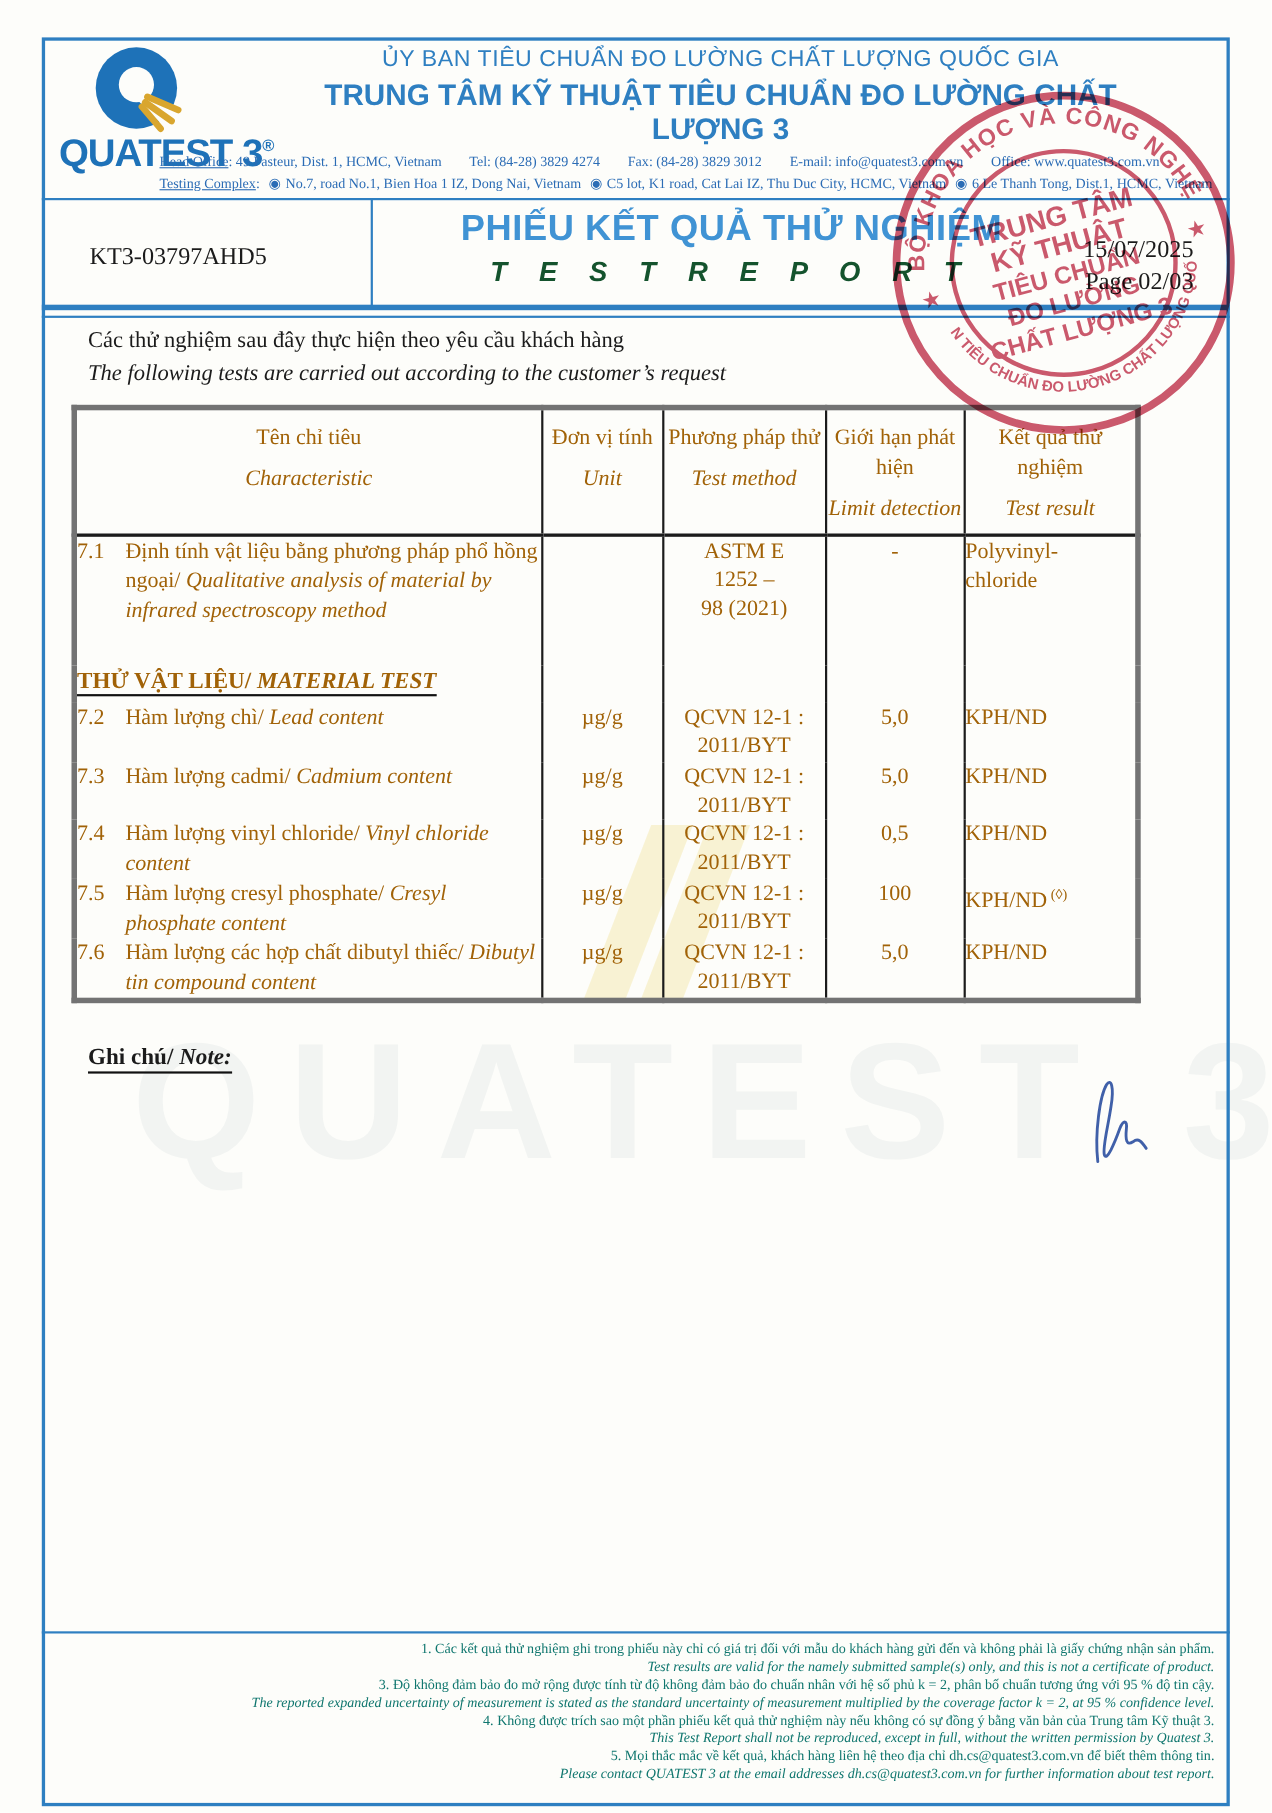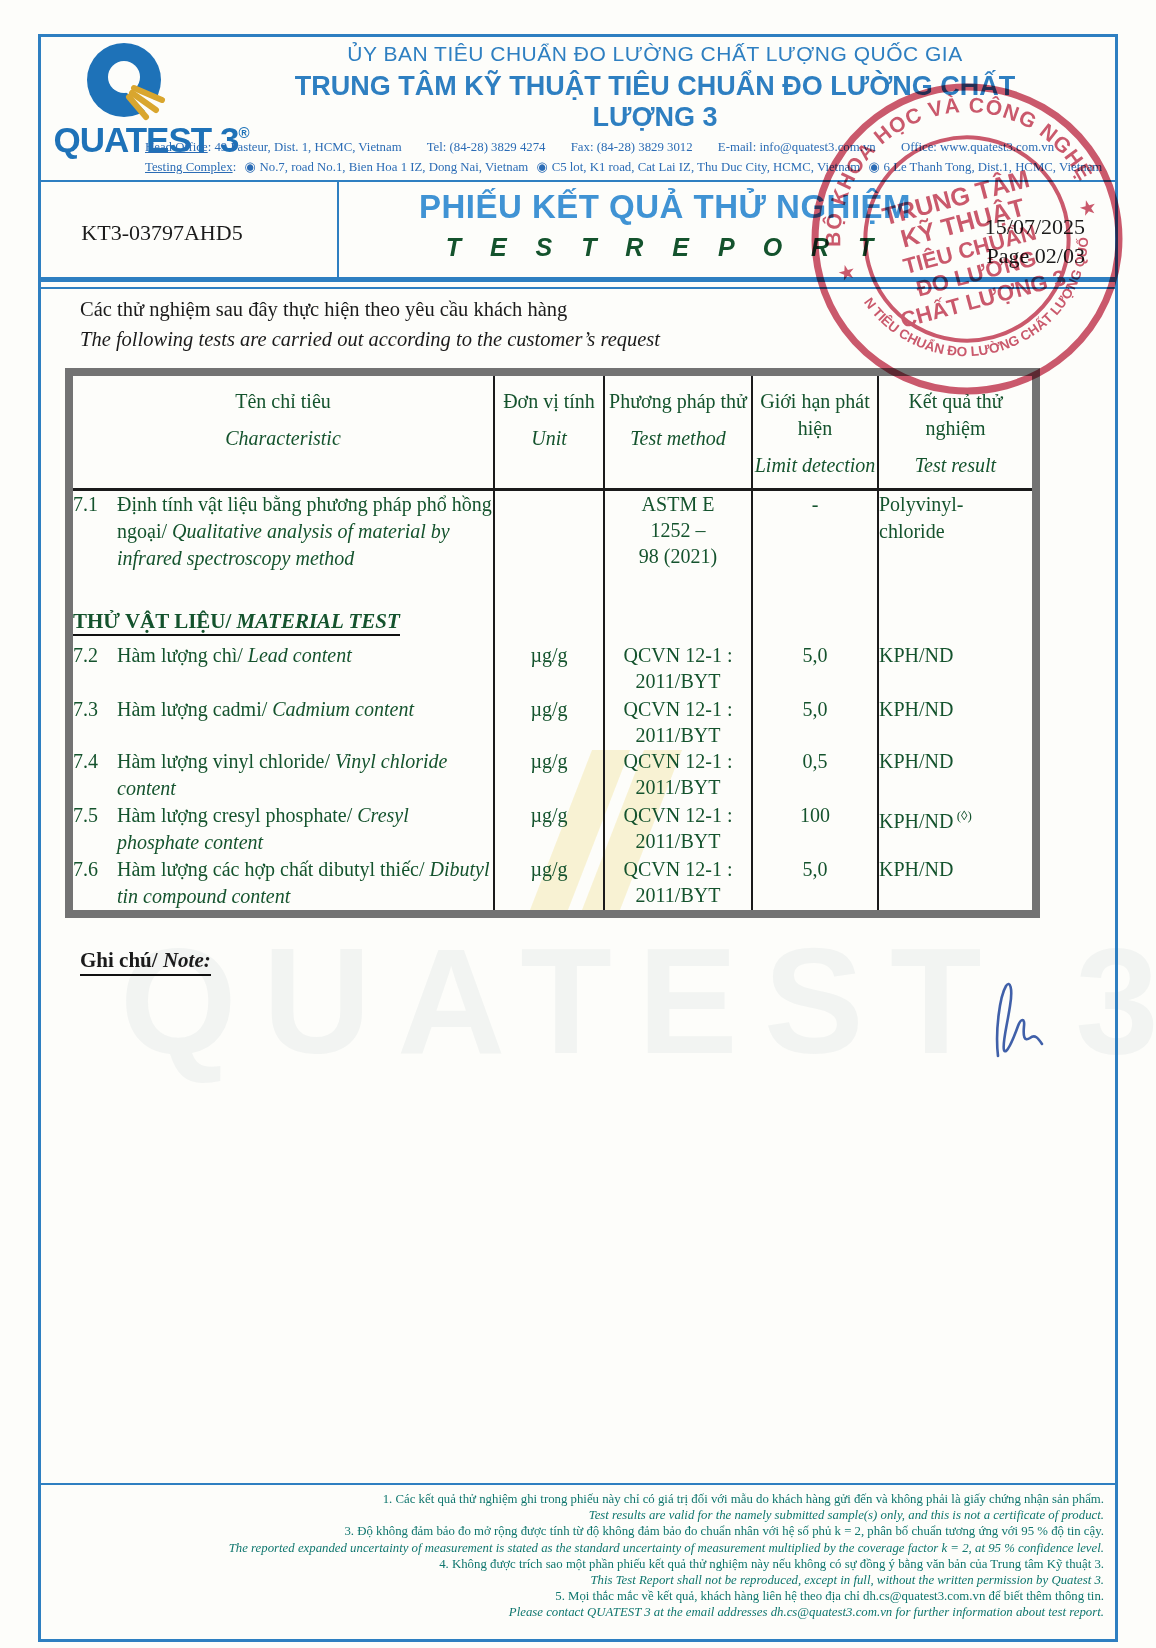--- a/index.html
+++ b/index.html
@@ -42,22 +42,22 @@
   .title-en{font-size:25px;font-weight:bold;font-style:italic;letter-spacing:11px;color:#14532d;
             font-family:"Liberation Sans","DejaVu Sans",sans-serif;margin-top:7px;}
   .date-block{left:880px;top:212px;width:205px;text-align:right;font-size:22px;line-height:29px;}
 
   
   .intro{left:80px;top:294px;font-size:20.5px;line-height:30px;}
   .intro .en{font-style:italic;}
 
   
   .tablewrap{left:65px;top:368px;}
-  table.rtable{border-collapse:collapse;table-layout:fixed;width:967px;border:8px solid #737373;
-               font-size:20px;line-height:27px;color:#14532d;}
+  table.rtable{border-collapse:collapse;table-layout:fixed;width:967px;border:5px solid #737373;
+               font-size:20px;line-height:27px;color:#a16207;}
   .rtable th,.rtable td{border-left:2px solid #1b1b1b;border-right:2px solid #1b1b1b;
                         padding:0;vertical-align:top;font-weight:normal;}
   .rtable thead th{border-bottom:3px solid #1b1b1b;height:112px;text-align:center;}
   .hv{margin-top:12px;}
   .he{margin-top:10px;font-style:italic;}
   .char-flex{display:flex;}
   .row-no{width:44px;flex:none;}
   .char-txt{flex:1;padding-right:1px;}
   .char-txt .en, .sec-en{font-style:italic;}
   .c-char{padding:3px 6px 0 10px;}

